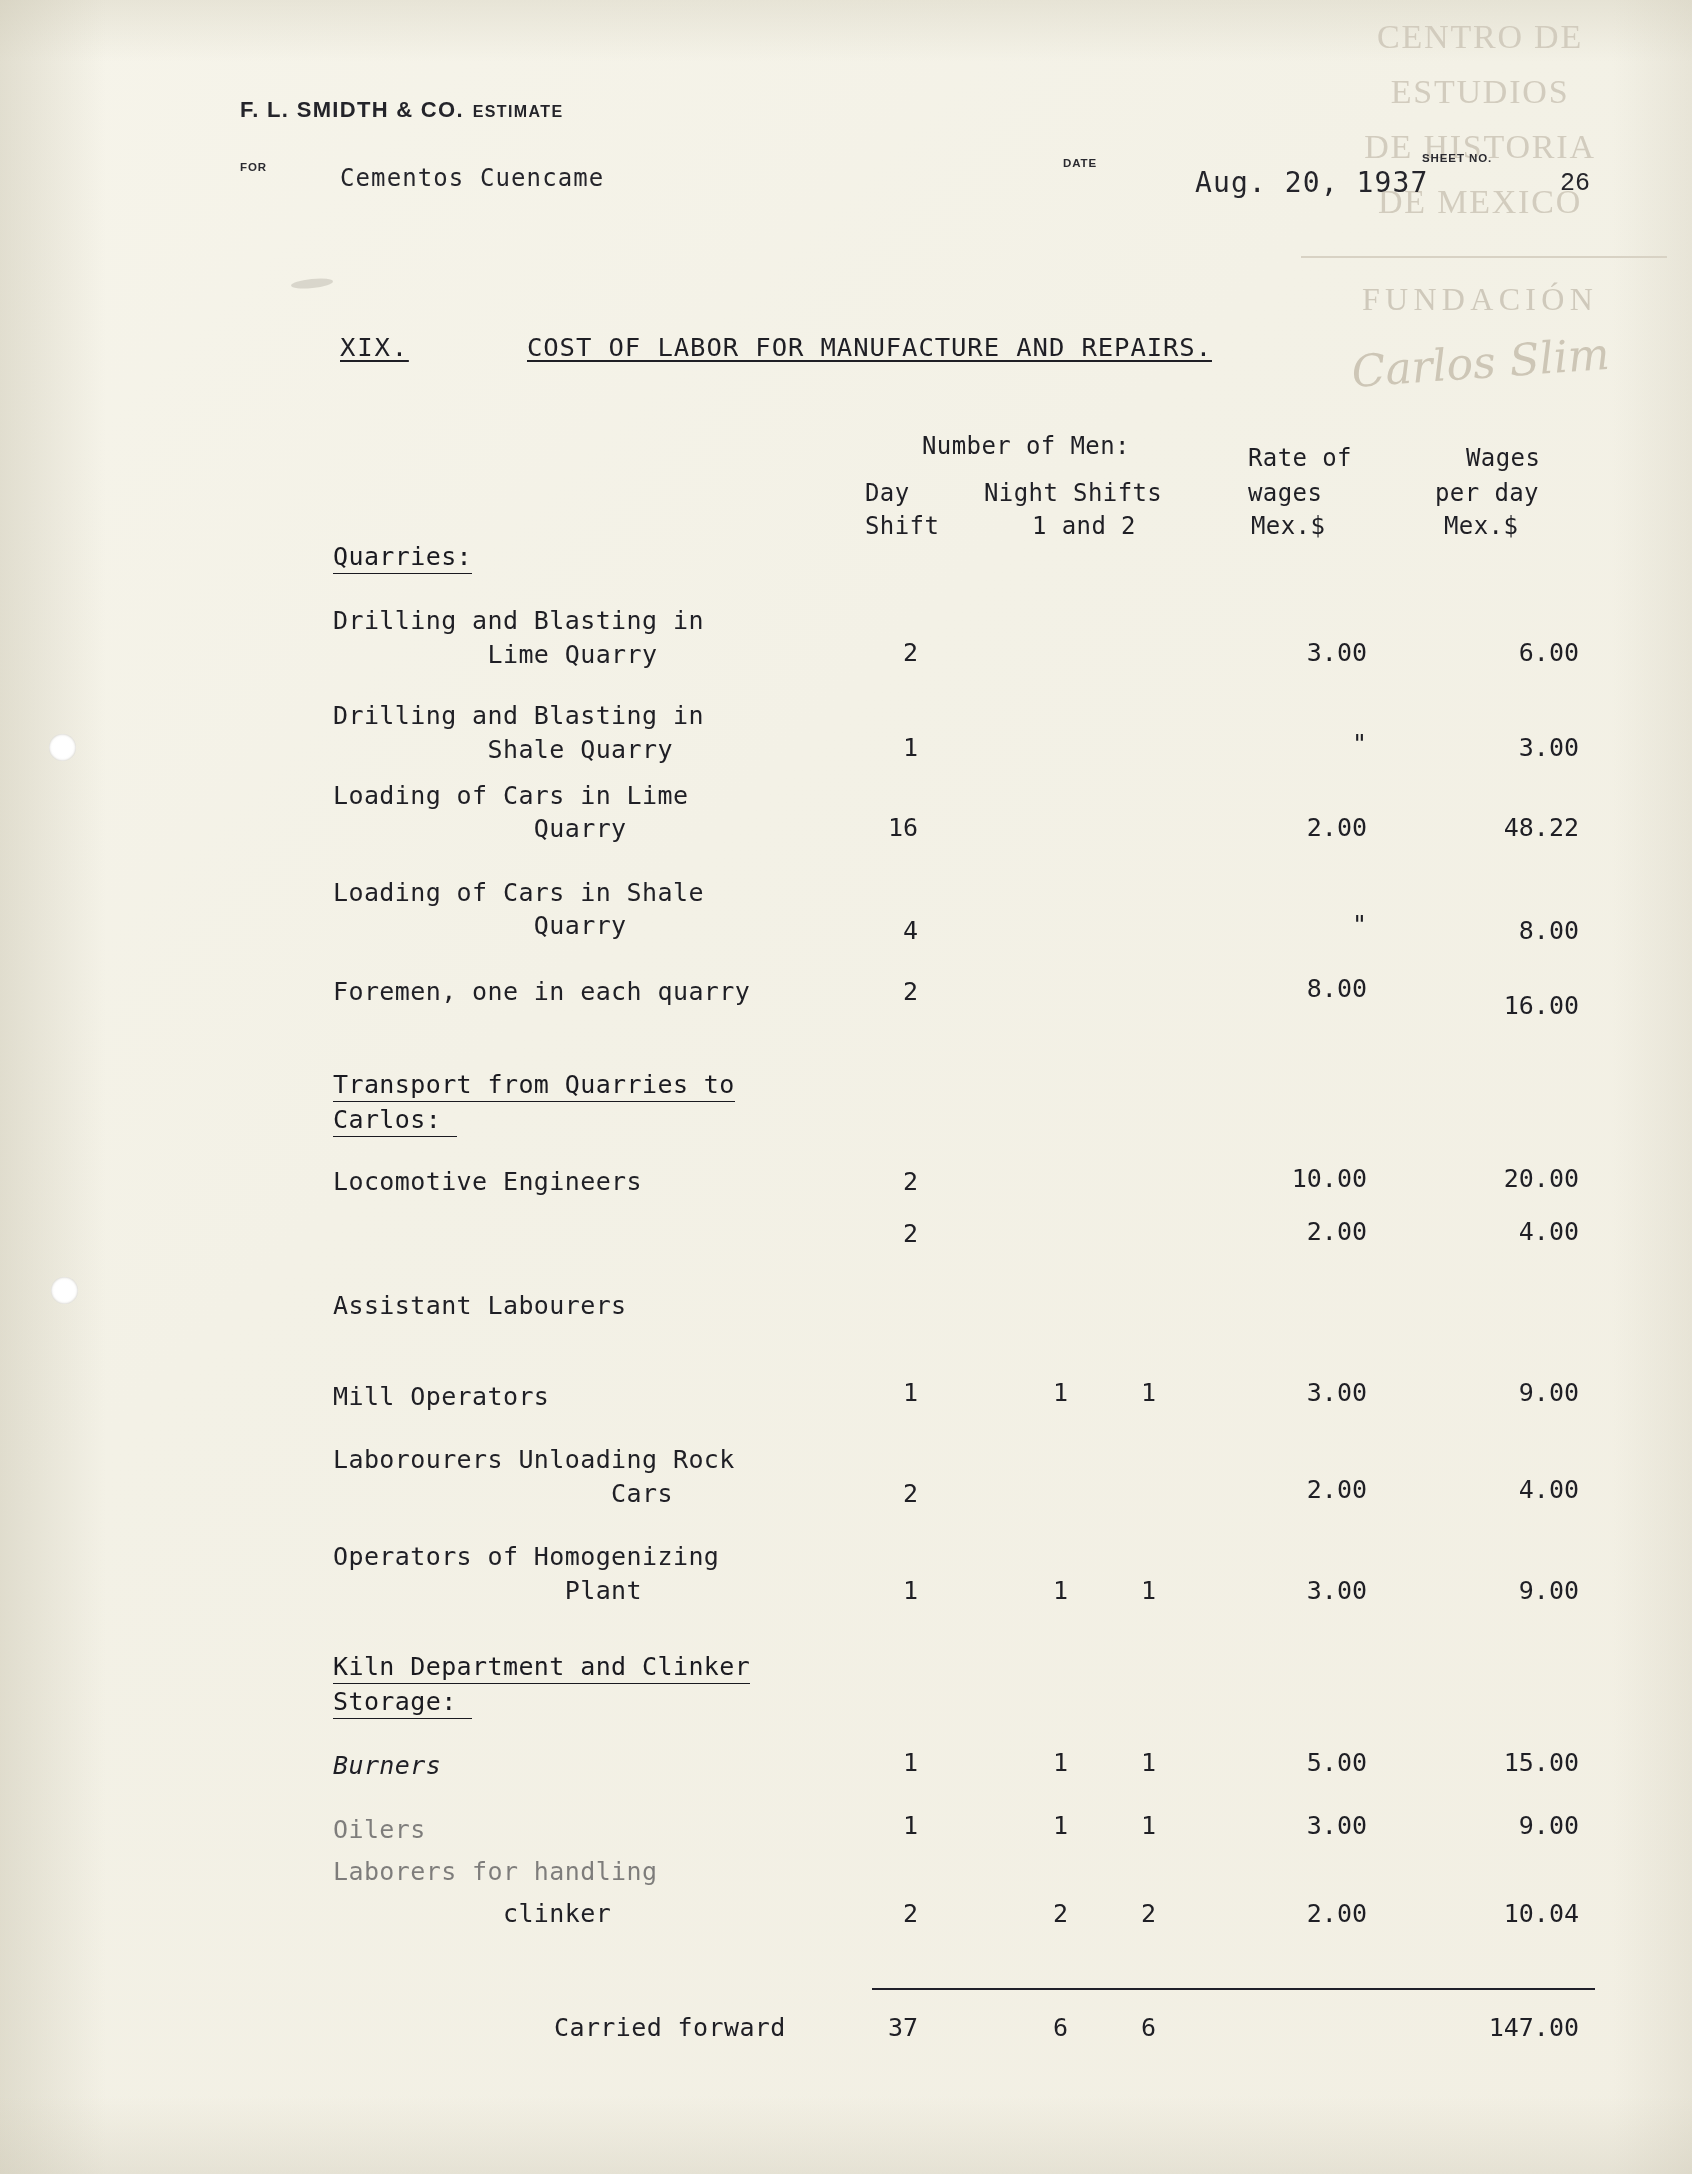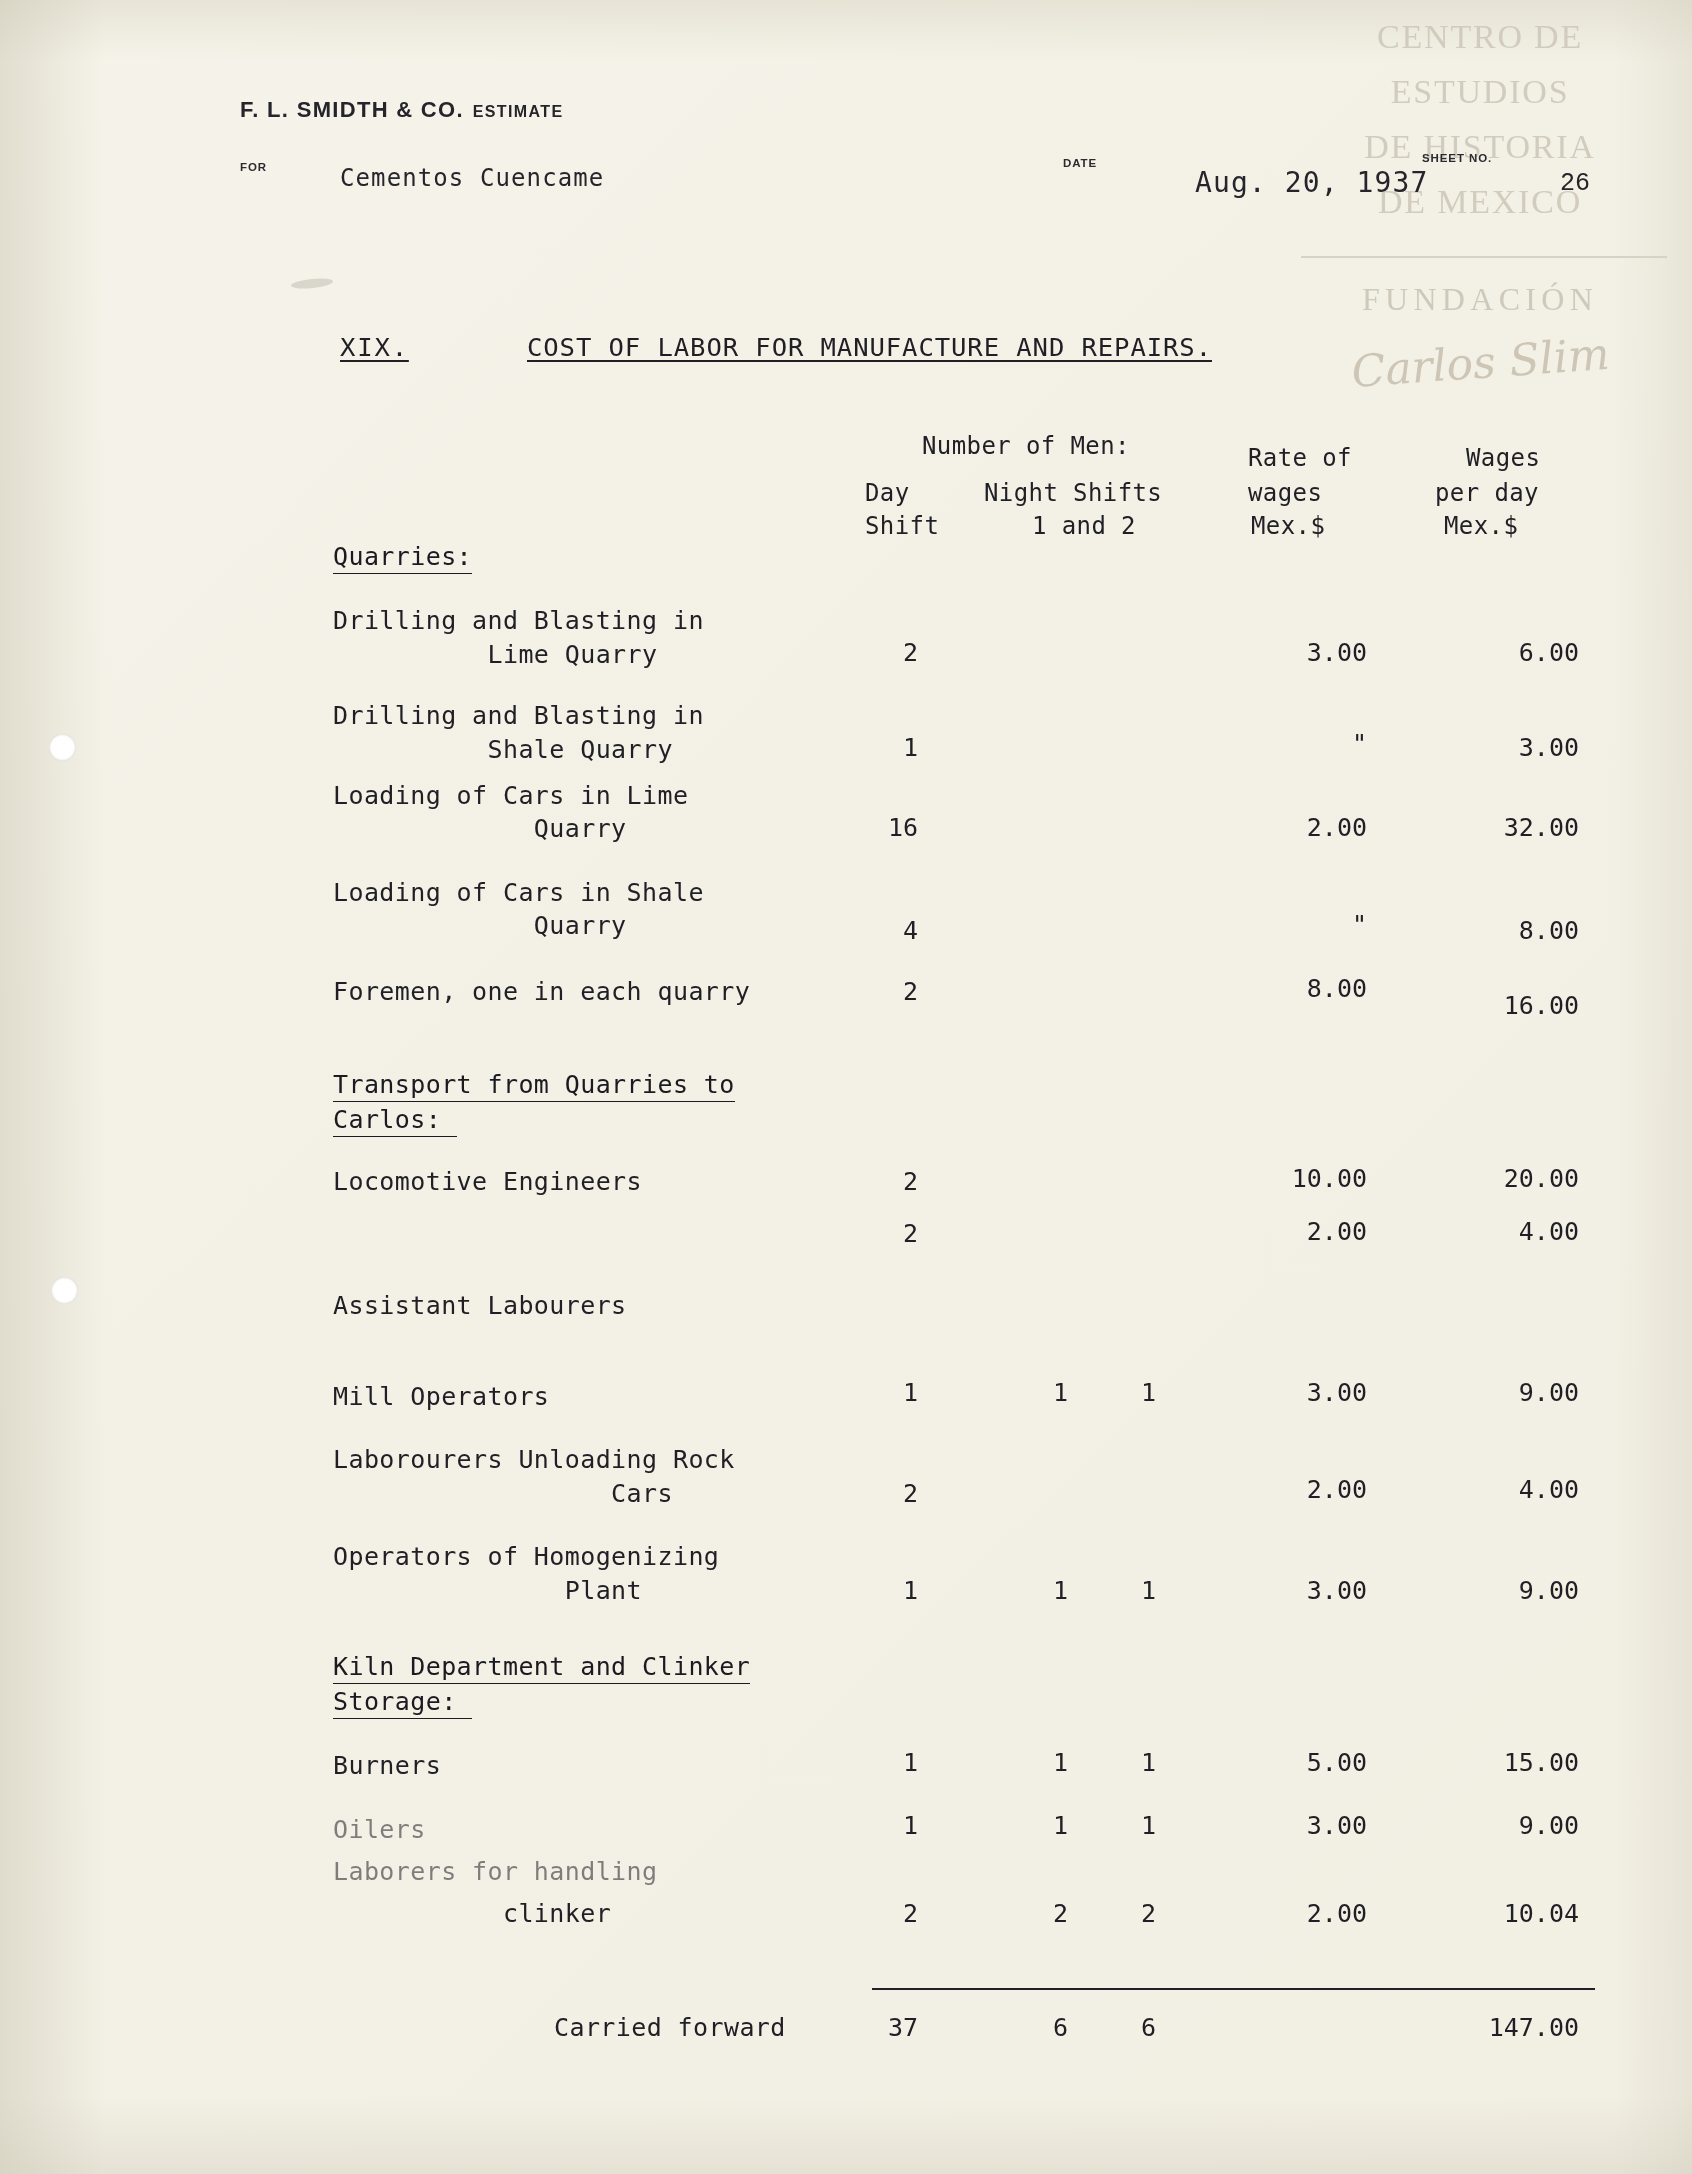--- a/index.html
+++ b/index.html
@@ -363,21 +363,21 @@
   <div class="cell c-n2" style="top:733px;"></div>
   <div class="cell c-rate" style="top:729px;">"</div>
   <div class="cell c-wage" style="top:733px;">3.00</div>
 
   <div class="row-label" style="top:781px;">Loading of Cars in Lime</div>
   <div class="row-label cont" style="top:814px;">             Quarry</div>
   <div class="cell c-day" style="top:813px;">16</div>
   <div class="cell c-n1" style="top:813px;"></div>
   <div class="cell c-n2" style="top:813px;"></div>
   <div class="cell c-rate" style="top:813px;">2.00</div>
-  <div class="cell c-wage" style="top:813px;">32.00</div>
+  <div class="cell c-wage" style="top:813px;">48.22</div>
 
   <div class="row-label" style="top:878px;">Loading of Cars in Shale</div>
   <div class="row-label cont" style="top:911px;">             Quarry</div>
   <div class="cell c-day" style="top:916px;">4</div>
   <div class="cell c-n1" style="top:916px;"></div>
   <div class="cell c-n2" style="top:916px;"></div>
   <div class="cell c-rate" style="top:910px;">"</div>
   <div class="cell c-wage" style="top:916px;">8.00</div>
 
   <div class="row-label" style="top:977px;">Foremen, one in each quarry</div>
@@ -424,21 +424,21 @@
   <div class="row-label cont" style="top:1576px;">               Plant</div>
   <div class="cell c-day" style="top:1576px;">1</div>
   <div class="cell c-n1" style="top:1576px;">1</div>
   <div class="cell c-n2" style="top:1576px;">1</div>
   <div class="cell c-rate" style="top:1576px;">3.00</div>
   <div class="cell c-wage" style="top:1576px;">9.00</div>
 
   <div class="group-head" style="top:1652px;">Kiln Department and Clinker</div>
   <div class="group-head" style="top:1687px;">Storage: </div>
 
-  <div class="row-label" style="top:1751px;">Burners</div>
+  <div class="row-label" style="top:1751px;font-style:italic;">Burners</div>
   <div class="cell c-day" style="top:1748px;">1</div>
   <div class="cell c-n1" style="top:1748px;">1</div>
   <div class="cell c-n2" style="top:1748px;">1</div>
   <div class="cell c-rate" style="top:1748px;">5.00</div>
   <div class="cell c-wage" style="top:1748px;">15.00</div>
 
   <div class="row-label faint" style="top:1815px;">Oilers</div>
   <div class="cell c-day" style="top:1811px;">1</div>
   <div class="cell c-n1" style="top:1811px;">1</div>
   <div class="cell c-n2" style="top:1811px;">1</div>

